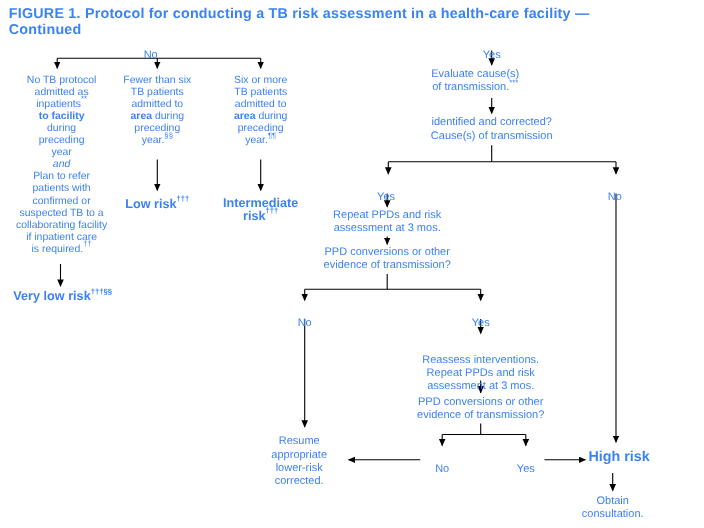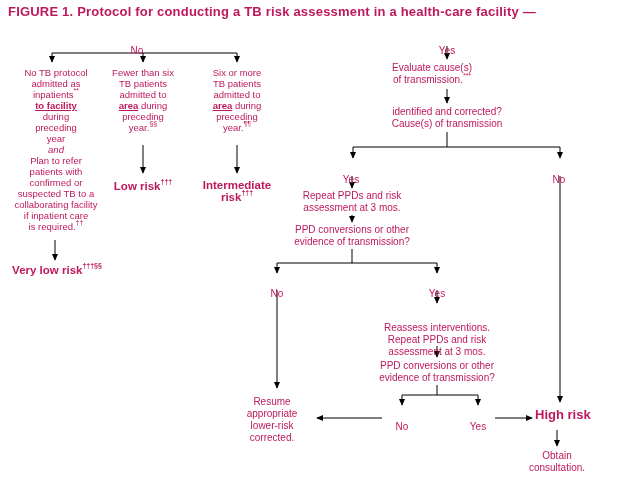--- a/index.html
+++ b/index.html
@@ -1,31 +1,31 @@
 <!DOCTYPE html>
 <html><head>
 <meta charset="utf-8">
 <style>
   html,body { margin:0; padding:0; }
   body { background:#888; }
   #canvas {
     position:relative; width:640px; height:480px; background:#ffffff;
-    font-family:"Liberation Sans","DejaVu Sans",sans-serif; color:#be185d;
+    font-family:"Liberation Sans","DejaVu Sans",sans-serif; color:#3b82f6;
     overflow:hidden; margin:0 auto;
   }
   #connectors { position:absolute; left:0; top:0; width:640px; height:480px; pointer-events:none; }
   #connectors path { stroke:#000; stroke-width:1; fill:none; }
   .node { position:absolute; text-align:center; font-size:9.5px; line-height:11px; white-space:nowrap; }
   .cx { transform:translateX(-50%); }
   .rside { font-size:10px; line-height:12px; }
   .branch-label { position:absolute; font-size:10px; transform:translateX(-50%);margin-top:12px; }
   .result { position:absolute; font-weight:bold; font-size:11.5px; line-height:12px; text-align:center; transform:translateX(-50%); white-space:nowrap; }
   .title { position:absolute; left:8px; top:4px; width:624px; font-weight:bold; font-size:13px; line-height:15px; letter-spacing:0.2px; }
   sup { font-size:7px; line-height:0; position:relative; top:-1px; }
-  .b { font-weight:bold;text-decoration:underline; }
+  .b { font-weight:bold; }
   .i { font-style:italic; }
   .hr { position:absolute; left:535px; top:407px; font-weight:bold; font-size:13px; }
 </style>
 </head>
 <body>
 
 <div id="canvas">
 
   <svg id="connectors" width="640" height="480" viewBox="0 0 640 480">
     <defs>
@@ -60,20 +60,21 @@
     <path d="M402,395 V405" marker-end="url(#ah)"></path>
     <path d="M478,395 V405" marker-end="url(#ah)"></path>
     <path d="M382,418 H317" marker-end="url(#ah)"></path>
     <path d="M495,418 H532" marker-end="url(#ah)"></path>
     <path d="M560,176 V402" marker-end="url(#ah)"></path>
     <path d="M557,430 V446" marker-end="url(#ah)"></path>
   </svg>
 
   <div class="title">
     <div>FIGURE 1. Protocol for conducting a TB risk assessment in a health-care facility —</div>
+    <div>Continued</div>
   </div>
 
   <div class="branch-label" style="left:137px; top:33px;">No</div>
   <div class="branch-label" style="left:447px; top:33px;">Yes</div>
 
   <div class="node cx" style="left:56px; top:67px;">
     <div>No TB protocol</div>
     <div>admitted as</div>
     <div><span>inpatients</span><sup>**</sup></div>
     <div class="b">to facility</div>

